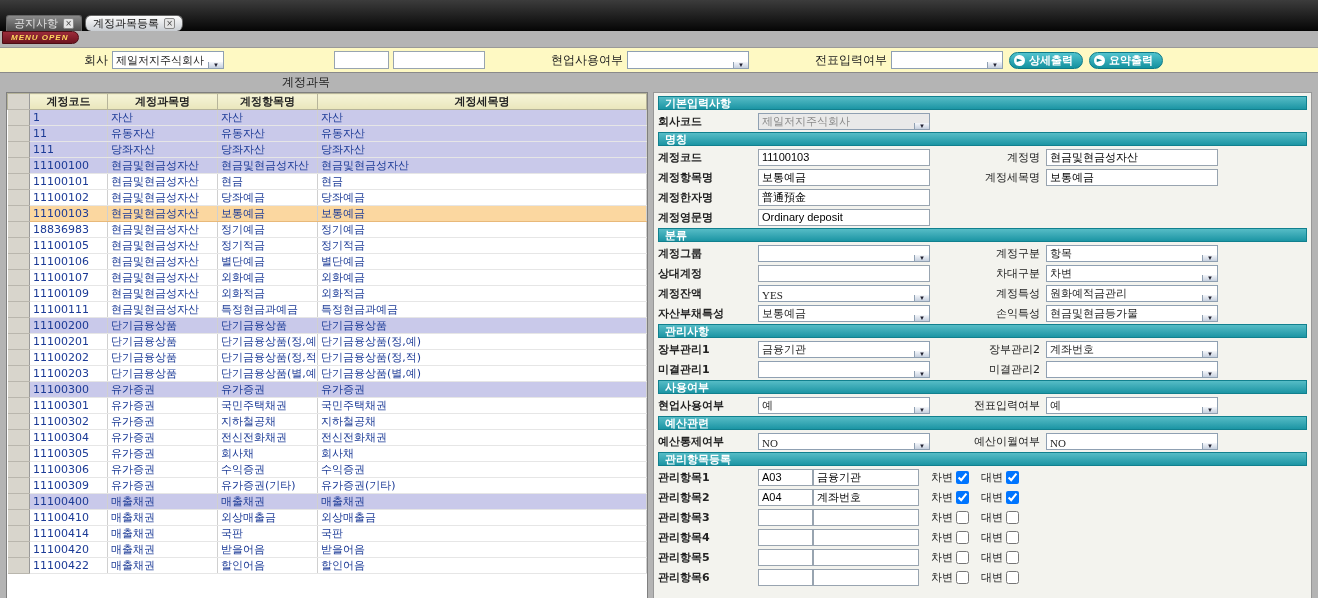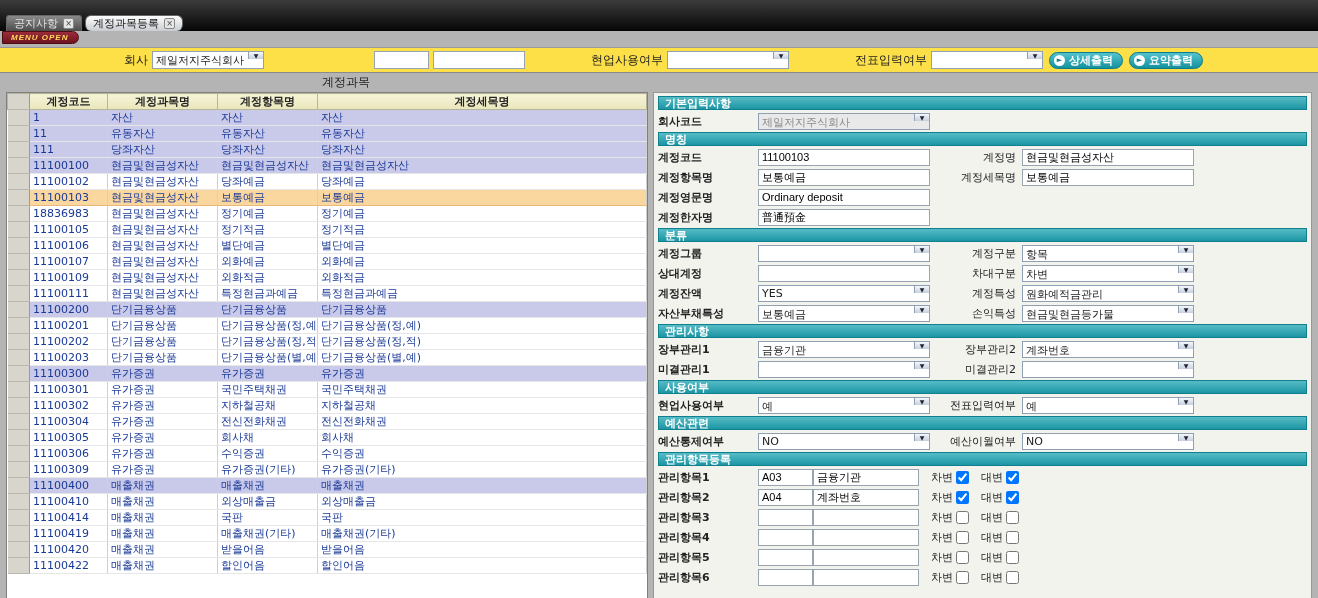--- a/index.html
+++ b/index.html
@@ -30,30 +30,30 @@
   
   .menu-row { height:16px; display:flex; padding-left:2px; }
   .menu-open {
     background:linear-gradient(#9c2c3a,#6e1420); color:#ffd95e;
     font-size:8px; font-weight:bold; font-style:italic; letter-spacing:1px;
     border:1px solid #4d0c14; border-radius:0 7px 7px 0;
     padding:1px 10px 2px 8px; height:13px; line-height:9px; cursor:pointer;
   }
   
   .filterbar {
-    height:26px; background:#fde047;
+    height:26px; background:#fef9c3;
     border-top:1px solid #999; border-bottom:1px solid #8a8a8a;
-    display:flex; align-items:center; font-size:12px; color:#222;padding-left:40px;
+    display:flex; align-items:center; font-size:12px; color:#222;
   }
   .flab { white-space:nowrap; }
   .ml80{margin-left:84px;} .ml60{margin-left:58px;margin-top:45px;} .ml70{margin-left:66px;}
   .ml10{margin-left:12px;}
   .sel {
     background:#fff; border:1px solid #8fa0b2; height:18px;
-    display:inline-flex; align-items:flex-start; margin-left:4px; cursor:pointer;
+    display:inline-flex; align-items:flex-end; margin-left:4px; cursor:pointer;font-family:Liberation Serif, serif;
   }
   .sel-val { flex:1; padding:1px 3px 0; font-size:11px; color:#222;
     white-space:nowrap; overflow:hidden; }
   .sel-arrow {
     width:15px; background:linear-gradient(#f5f7fb,#c6d0df);
     border-left:1px solid #8fa0b2; font-size:6px; color:#223;
     display:flex; align-items:center; justify-content:center;
   }
   .sel.disabled { background:#e9e9e9; }
   .sel.disabled .sel-val { color:#8a8a8a; }
@@ -105,21 +105,21 @@
     padding:1px 4px 2px; overflow:hidden; font-size:11px;
   }
   .sec-header {
     height:14px; background:linear-gradient(#56bcc6,#1c95a4);
     color:#fff; font-weight:bold; font-size:11px; line-height:14px;
     padding-left:6px; margin:2px 0; border:1px solid #11808e;
   }
   .frow { display:flex; align-items:center; height:18px; margin:2px 0; }
   .flabel  { width:100px; text-align:left; padding-right:6px; color:#222;
     white-space:nowrap; flex:0 0 auto;font-weight:bold; }
-  .flabel2 { width:92px; text-align:right; padding-right:6px; color:#222;
+  .flabel2 { width:116px; text-align:right; padding-right:6px; color:#222;
     white-space:nowrap; flex:0 0 auto; }
   .frow .tin { margin-left:0; height:17px; }
   .frow .sel { margin-left:0; height:17px; }
   .wc170{width:172px;} .wc55{width:55px;} .wc105{width:106px; margin-left:3px;}
   .cblabel { margin-left:12px; margin-right:3px; white-space:nowrap; }
   .item-row input[type=checkbox]{ width:13px; height:13px; margin:0; }
 </style>
 </head>
 <body>
 
@@ -213,20 +213,27 @@
             </tr>
             <tr class="grid-row row-group">
               <td class="rowsel"></td>
               <td>11100100</td>
               <td>현금및현금성자산</td>
               <td>현금및현금성자산</td>
               <td>현금및현금성자산</td>
             </tr>
             <tr class="grid-row row-normal">
               <td class="rowsel"></td>
+              <td>11100101</td>
+              <td>현금및현금성자산</td>
+              <td>현금</td>
+              <td>현금</td>
+            </tr>
+            <tr class="grid-row row-normal">
+              <td class="rowsel"></td>
               <td>11100102</td>
               <td>현금및현금성자산</td>
               <td>당좌예금</td>
               <td>당좌예금</td>
             </tr>
             <tr class="grid-row row-selected">
               <td class="rowsel"></td>
               <td>11100103</td>
               <td>현금및현금성자산</td>
               <td>보통예금</td>
@@ -367,27 +374,20 @@
             </tr>
             <tr class="grid-row row-normal">
               <td class="rowsel"></td>
               <td>11100414</td>
               <td>매출채권</td>
               <td>국판</td>
               <td>국판</td>
             </tr>
             <tr class="grid-row row-normal">
               <td class="rowsel"></td>
-              <td>11100419</td>
-              <td>매출채권</td>
-              <td>매출채권(기타)</td>
-              <td>매출채권(기타)</td>
-            </tr>
-            <tr class="grid-row row-normal">
-              <td class="rowsel"></td>
               <td>11100420</td>
               <td>매출채권</td>
               <td>받을어음</td>
               <td>받을어음</td>
             </tr>
             <tr class="grid-row row-normal">
               <td class="rowsel"></td>
               <td>11100422</td>
               <td>매출채권</td>
               <td>할인어음</td>
@@ -415,26 +415,26 @@
         <span class="flabel2">계정명</span>
         <input class="tin wc170" value="현금및현금성자산" style="">
       </div>
       <div class="frow">
         <span class="flabel">계정항목명</span>
         <input class="tin wc170" value="보통예금" style="">
         <span class="flabel2">계정세목명</span>
         <input class="tin wc170" value="보통예금" style="">
       </div>
       <div class="frow">
+        <span class="flabel">계정한자명</span>
+        <input class="tin wc170" value="普通預金" style="">
+      </div>
+      <div class="frow">
         <span class="flabel">계정영문명</span>
         <input class="tin wc170" value="Ordinary deposit" style="">
-      </div>
-      <div class="frow">
-        <span class="flabel">계정한자명</span>
-        <input class="tin wc170" value="普通預金" style="">
       </div>
 
       <div class="sec-header">분류</div>
       <div class="frow">
         <span class="flabel">계정그룹</span>
         <div class="sel wc170">
           <span class="sel-val"></span>
           <span class="sel-arrow">▼</span>
         </div>
         <span class="flabel2">계정구분</span>

